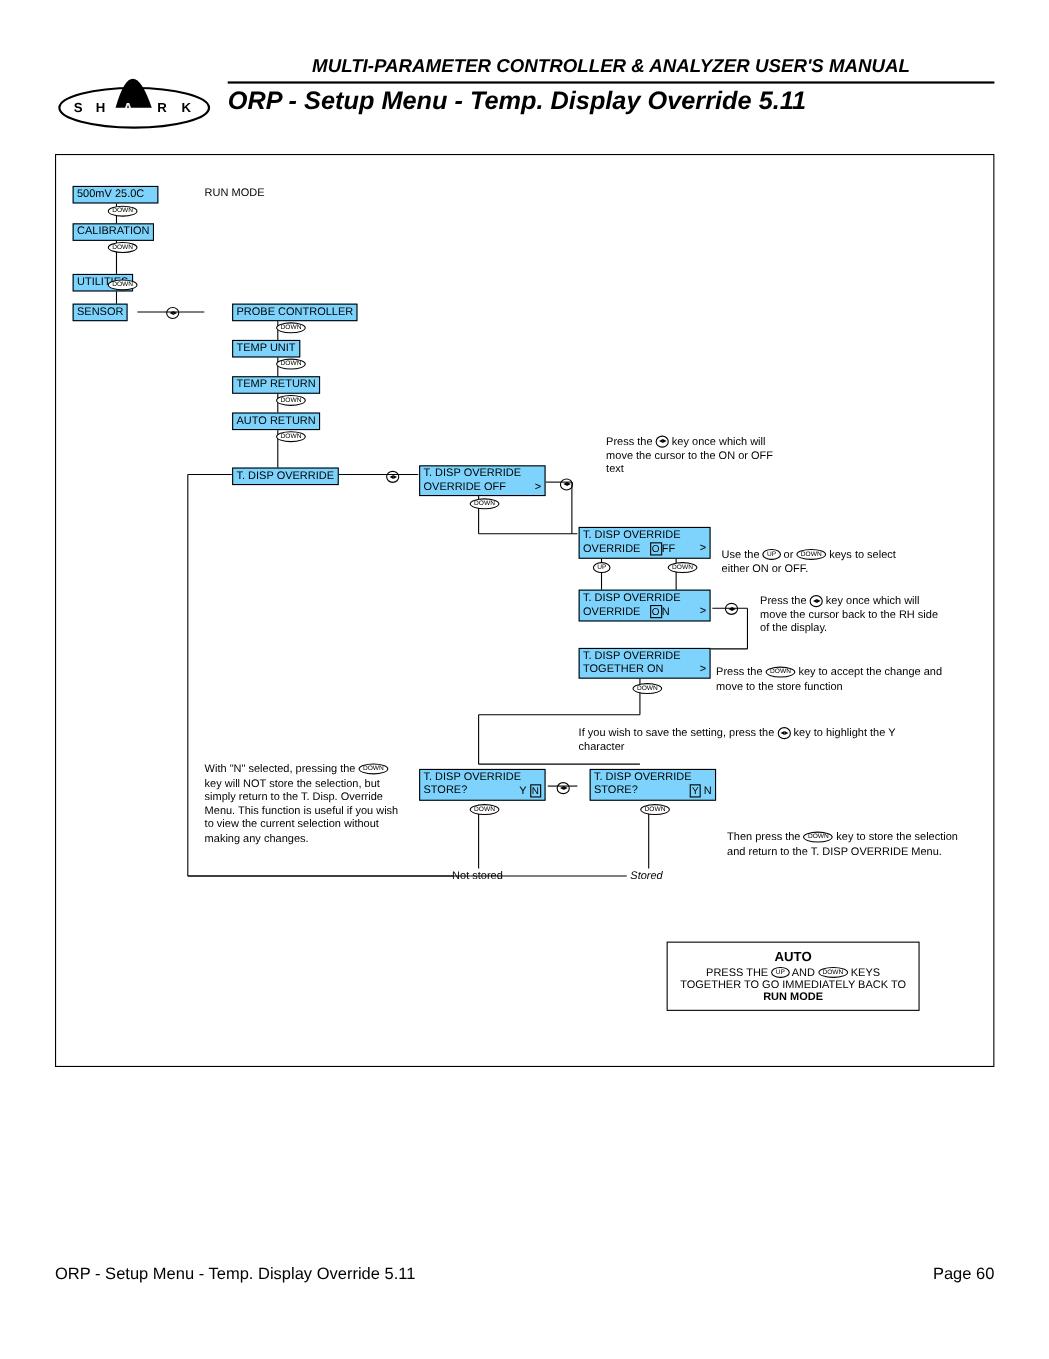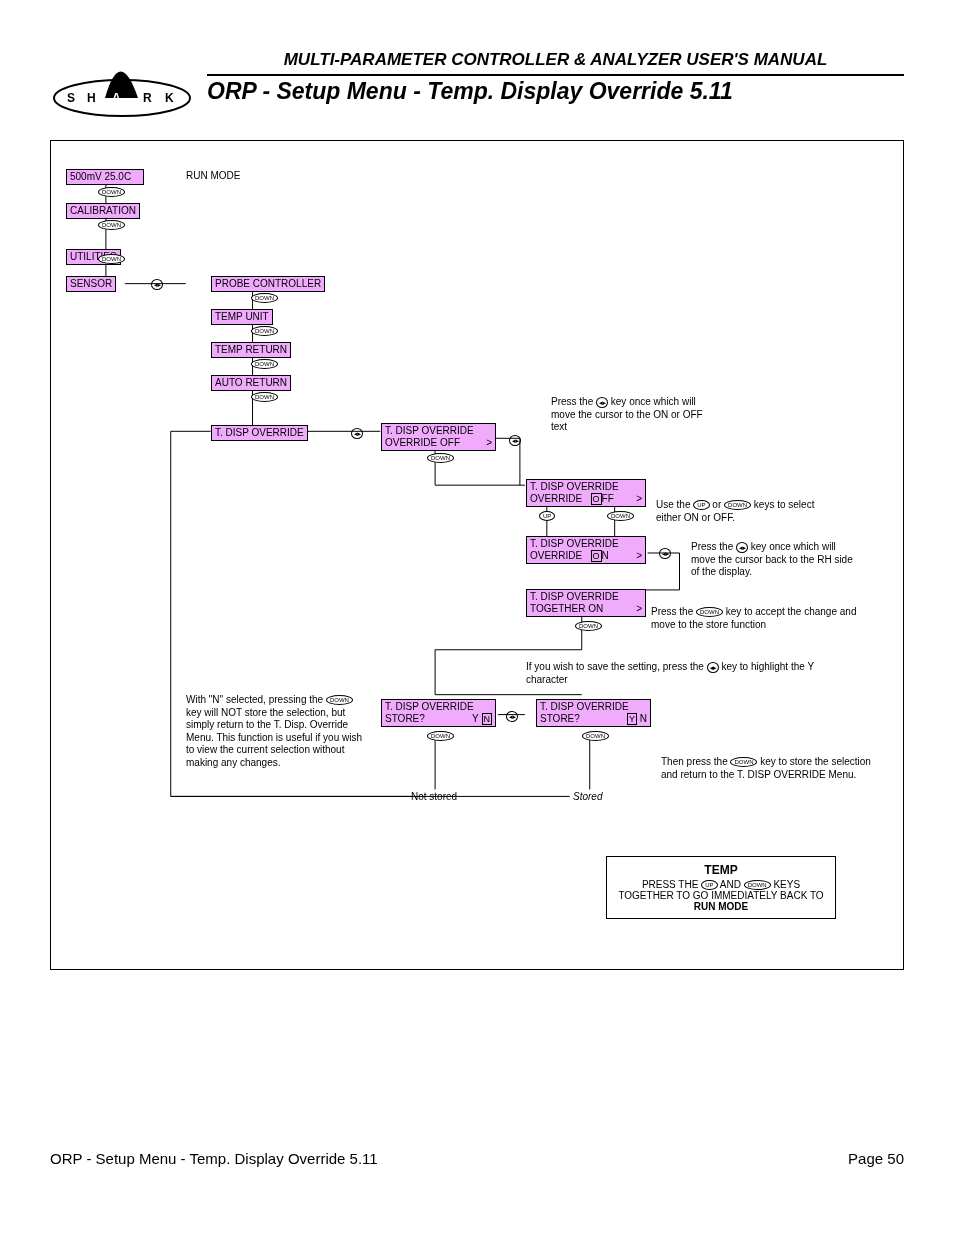--- a/index.html
+++ b/index.html
@@ -46,21 +46,21 @@
   .diagram-frame {
     border: 1px solid #000;
     width: 100%;
     height: 830px;
     position: relative;
     font-size: 10px;
   }
   .menu-box {
     position: absolute;
     border: 1px solid #000;
-    background: #f0abfc;
+    background: #7dd3fc;
     padding: 1px 3px;
     font-family: Arial, sans-serif;
     line-height: 1.2;
     white-space: nowrap;
   }
   .menu-box.cond { font-family: "Arial Narrow", Arial, sans-serif; }
   .txt {
     position: absolute;
     font-family: Arial, sans-serif;
     font-size: 10px;
@@ -272,31 +272,31 @@
     <span class="key-oval pos" style="left:531px; top:590px;">DOWN</span>
 
     <div class="txt" style="left:610px; top:615px; width:210px;">
       Then press the <span class="key-oval">DOWN</span> key to store the selection and return to the T. DISP OVERRIDE Menu.
     </div>
 
     <div class="label-plain" style="left:360px; top:650px;">Not stored</div>
     <div class="label-plain" style="left:522px; top:650px;font-style:italic;">Stored</div>
 
     <div class="note-box" style="left:555px; top:715px;">
-      <div class="note-title">TEMP</div>
+      <div class="note-title">AUTO</div>
       <div>
         <span>PRESS THE</span>
         <span class="key-oval">UP</span>
         <span>AND</span>
         <span class="key-oval">DOWN</span>
         <span>KEYS</span>
       </div>
       <div>TOGETHER TO GO IMMEDIATELY BACK TO</div>
       <div style="font-weight:bold;">RUN MODE</div>
     </div>
 
   </div>
 
   <div class="footer">
     <div>ORP - Setup Menu - Temp. Display Override 5.11</div>
-    <div>Page 50</div>
+    <div>Page 60</div>
   </div>
 </div>
 
 </body></html>

